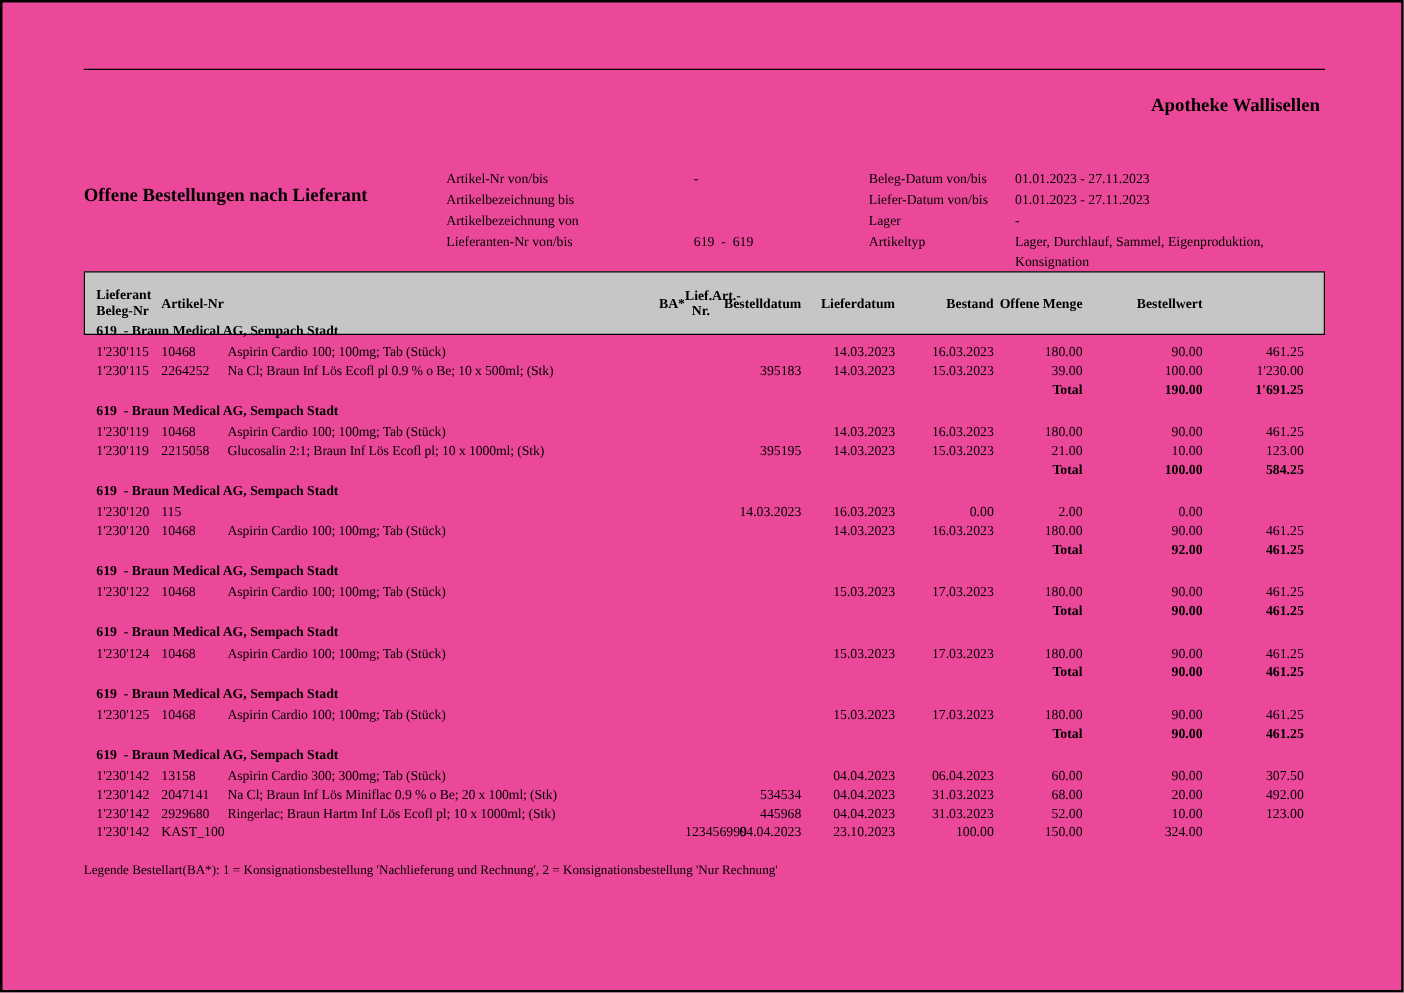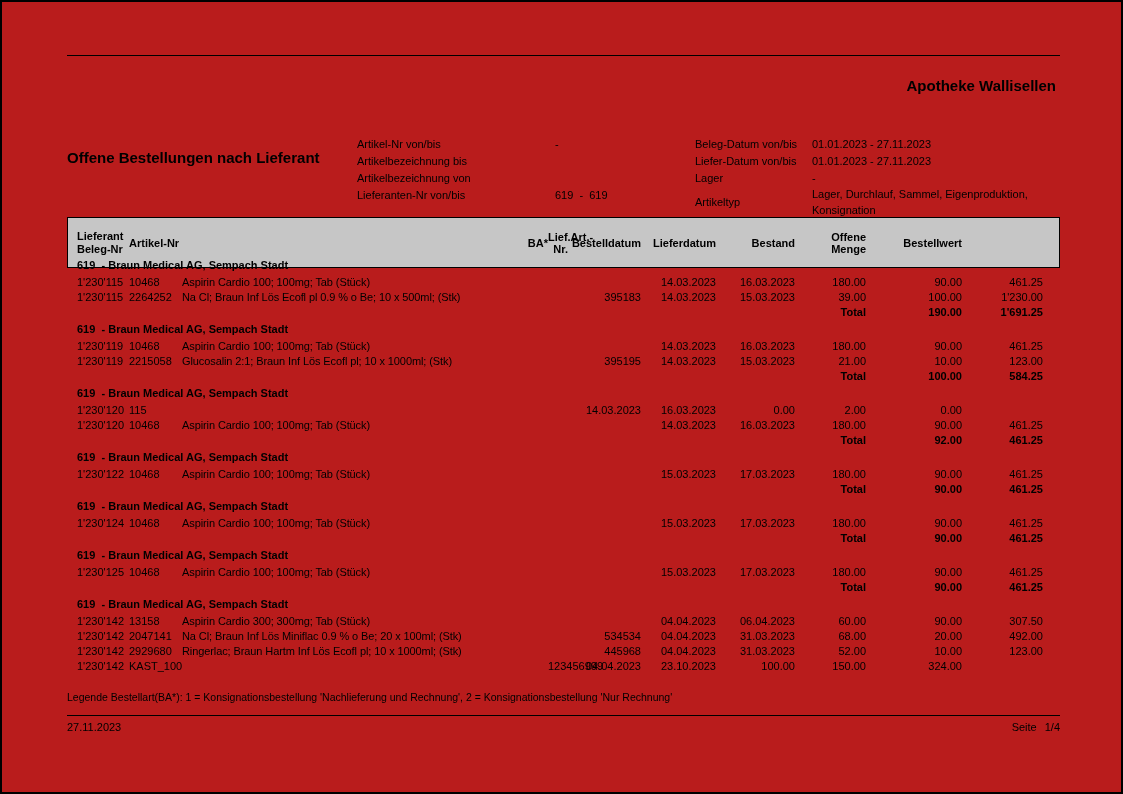--- a/index.html
+++ b/index.html
@@ -1,32 +1,32 @@
 <!DOCTYPE html>
 <html><head>
 <meta charset="utf-8">
 <style>
   html,body { margin:0; padding:0; background:#e8e8e8; }
   .page {
     position:relative; width:1123px; height:794px;
-    background:#b91c1c; border:2px solid #000; box-sizing:border-box;
-    font-family:Liberation Sans, sans-serif; color:#000; overflow:hidden;
+    background:#ec4899; border:2px solid #000; box-sizing:border-box;
+    font-family:Liberation Serif, serif; color:#000; overflow:hidden;
   }
   .top-rule { position:absolute; left:65px; width:993px; top:53px; border-top:1px solid #000; }
   .company {
     position:absolute; right:65px; top:75px;
     font-size:15px; font-weight:bold; text-align:right;
   }
   .report-title {
     position:absolute; left:65px; top:147px;
     font-size:15px; font-weight:bold;
   }
   .filters-left  { position:absolute; left:355px; top:133px; font-size:11px; }
   .filters-right { position:absolute; left:683px; top:133px; font-size:11px; }
-  .frow { display:flex; min-height:17px; line-height:16px;align-items:center; }
+  .frow { display:flex; min-height:17px; line-height:16px; }
   .filters-left  .flabel { width:198px; flex:none; }
   .filters-right .flabel { width:117px; flex:none;padding-left:10px; }
   .fvalue { white-space:pre-wrap; }
   .filters-right .fvalue { width:230px; }
 
   .grid {
     display:grid;
     grid-template-columns:52px 53px 366px 20px 73px 75px 79px 71px 96px 81px;
   }
   .thead {
@@ -403,19 +403,13 @@
     <div class="r">100.00</div>
     <div class="r">150.00</div>
     <div class="r">324.00</div>
   </div>
 </div>
   </section>
 </div>
 
   <div class="legend">Legende Bestellart(BA*): 1 = Konsignationsbestellung 'Nachlieferung und Rechnung', 2 = Konsignationsbestellung 'Nur Rechnung'</div>
 
-  <div class="footer">
-    <div>27.11.2023</div>
-    <div class="footer-page">
-      <span>Seite</span><span>1/4</span>
-    </div>
-  </div>
 </div>
 
 </body></html>

